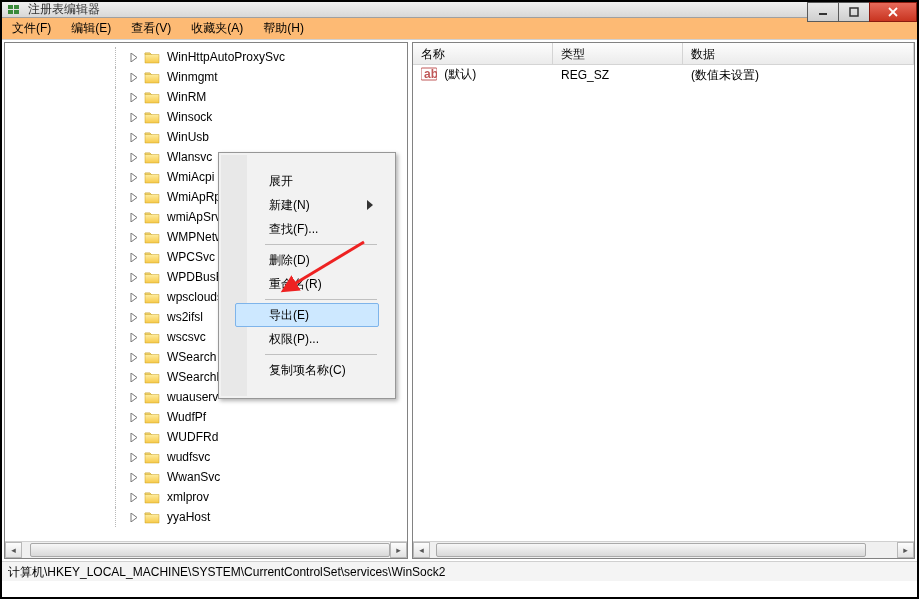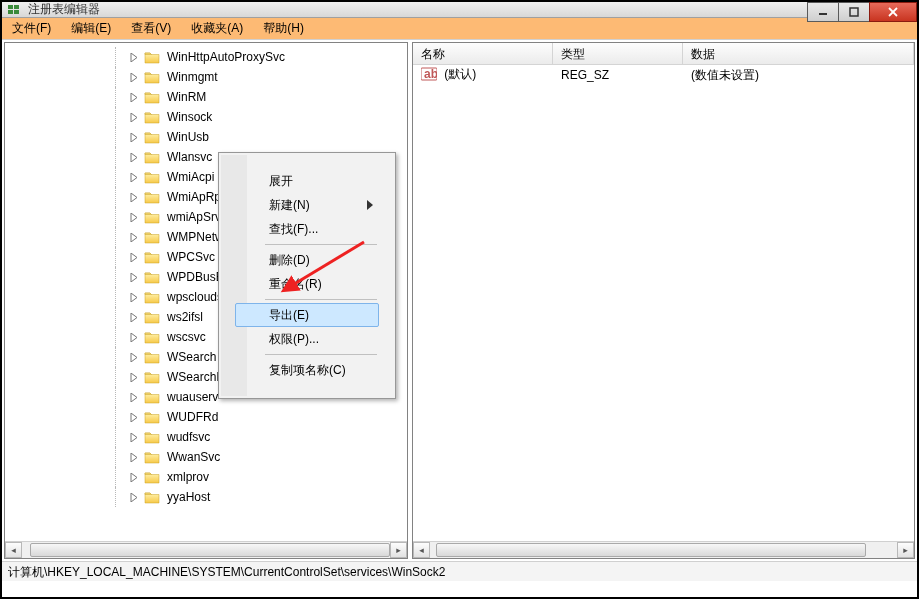--- a/index.html
+++ b/index.html
@@ -349,20 +349,33 @@
           <span style="width:14px; display:inline-block; border-left:1px dotted #b8b8b8; height:100%;"></span>
           <span class="expander">
             <svg width="9" height="9" viewBox="0 0 9 9">
               <path d="M1 0 L7 4.5 L1 9 Z" fill="none" stroke="#767676" stroke-width="1"></path>
             </svg>
           </span>
           <span class="folder"><svg width="16" height="14" viewBox="0 0 16 14">
               <path class="folder-svg" d="M1 3 L6 3 L7.5 4.5 L15 4.5 L15 13 L1 13 Z"></path>
               <path d="M1 3 L6 3 L7.5 4.5 L1 4.5 Z" fill="#f3d97a" stroke="#c9a227" stroke-width="0.5"></path>
             </svg></span>
+          <span class="label">WudfPf</span>
+        </div>
+        <div class="tree-row">
+          <span style="width:14px; display:inline-block; border-left:1px dotted #b8b8b8; height:100%;"></span>
+          <span class="expander">
+            <svg width="9" height="9" viewBox="0 0 9 9">
+              <path d="M1 0 L7 4.5 L1 9 Z" fill="none" stroke="#767676" stroke-width="1"></path>
+            </svg>
+          </span>
+          <span class="folder"><svg width="16" height="14" viewBox="0 0 16 14">
+              <path class="folder-svg" d="M1 3 L6 3 L7.5 4.5 L15 4.5 L15 13 L1 13 Z"></path>
+              <path d="M1 3 L6 3 L7.5 4.5 L1 4.5 Z" fill="#f3d97a" stroke="#c9a227" stroke-width="0.5"></path>
+            </svg></span>
           <span class="label">WUDFRd</span>
         </div>
         <div class="tree-row">
           <span style="width:14px; display:inline-block; border-left:1px dotted #b8b8b8; height:100%;"></span>
           <span class="expander">
             <svg width="9" height="9" viewBox="0 0 9 9">
               <path d="M1 0 L7 4.5 L1 9 Z" fill="none" stroke="#767676" stroke-width="1"></path>
             </svg>
           </span>
           <span class="folder"><svg width="16" height="14" viewBox="0 0 16 14">

